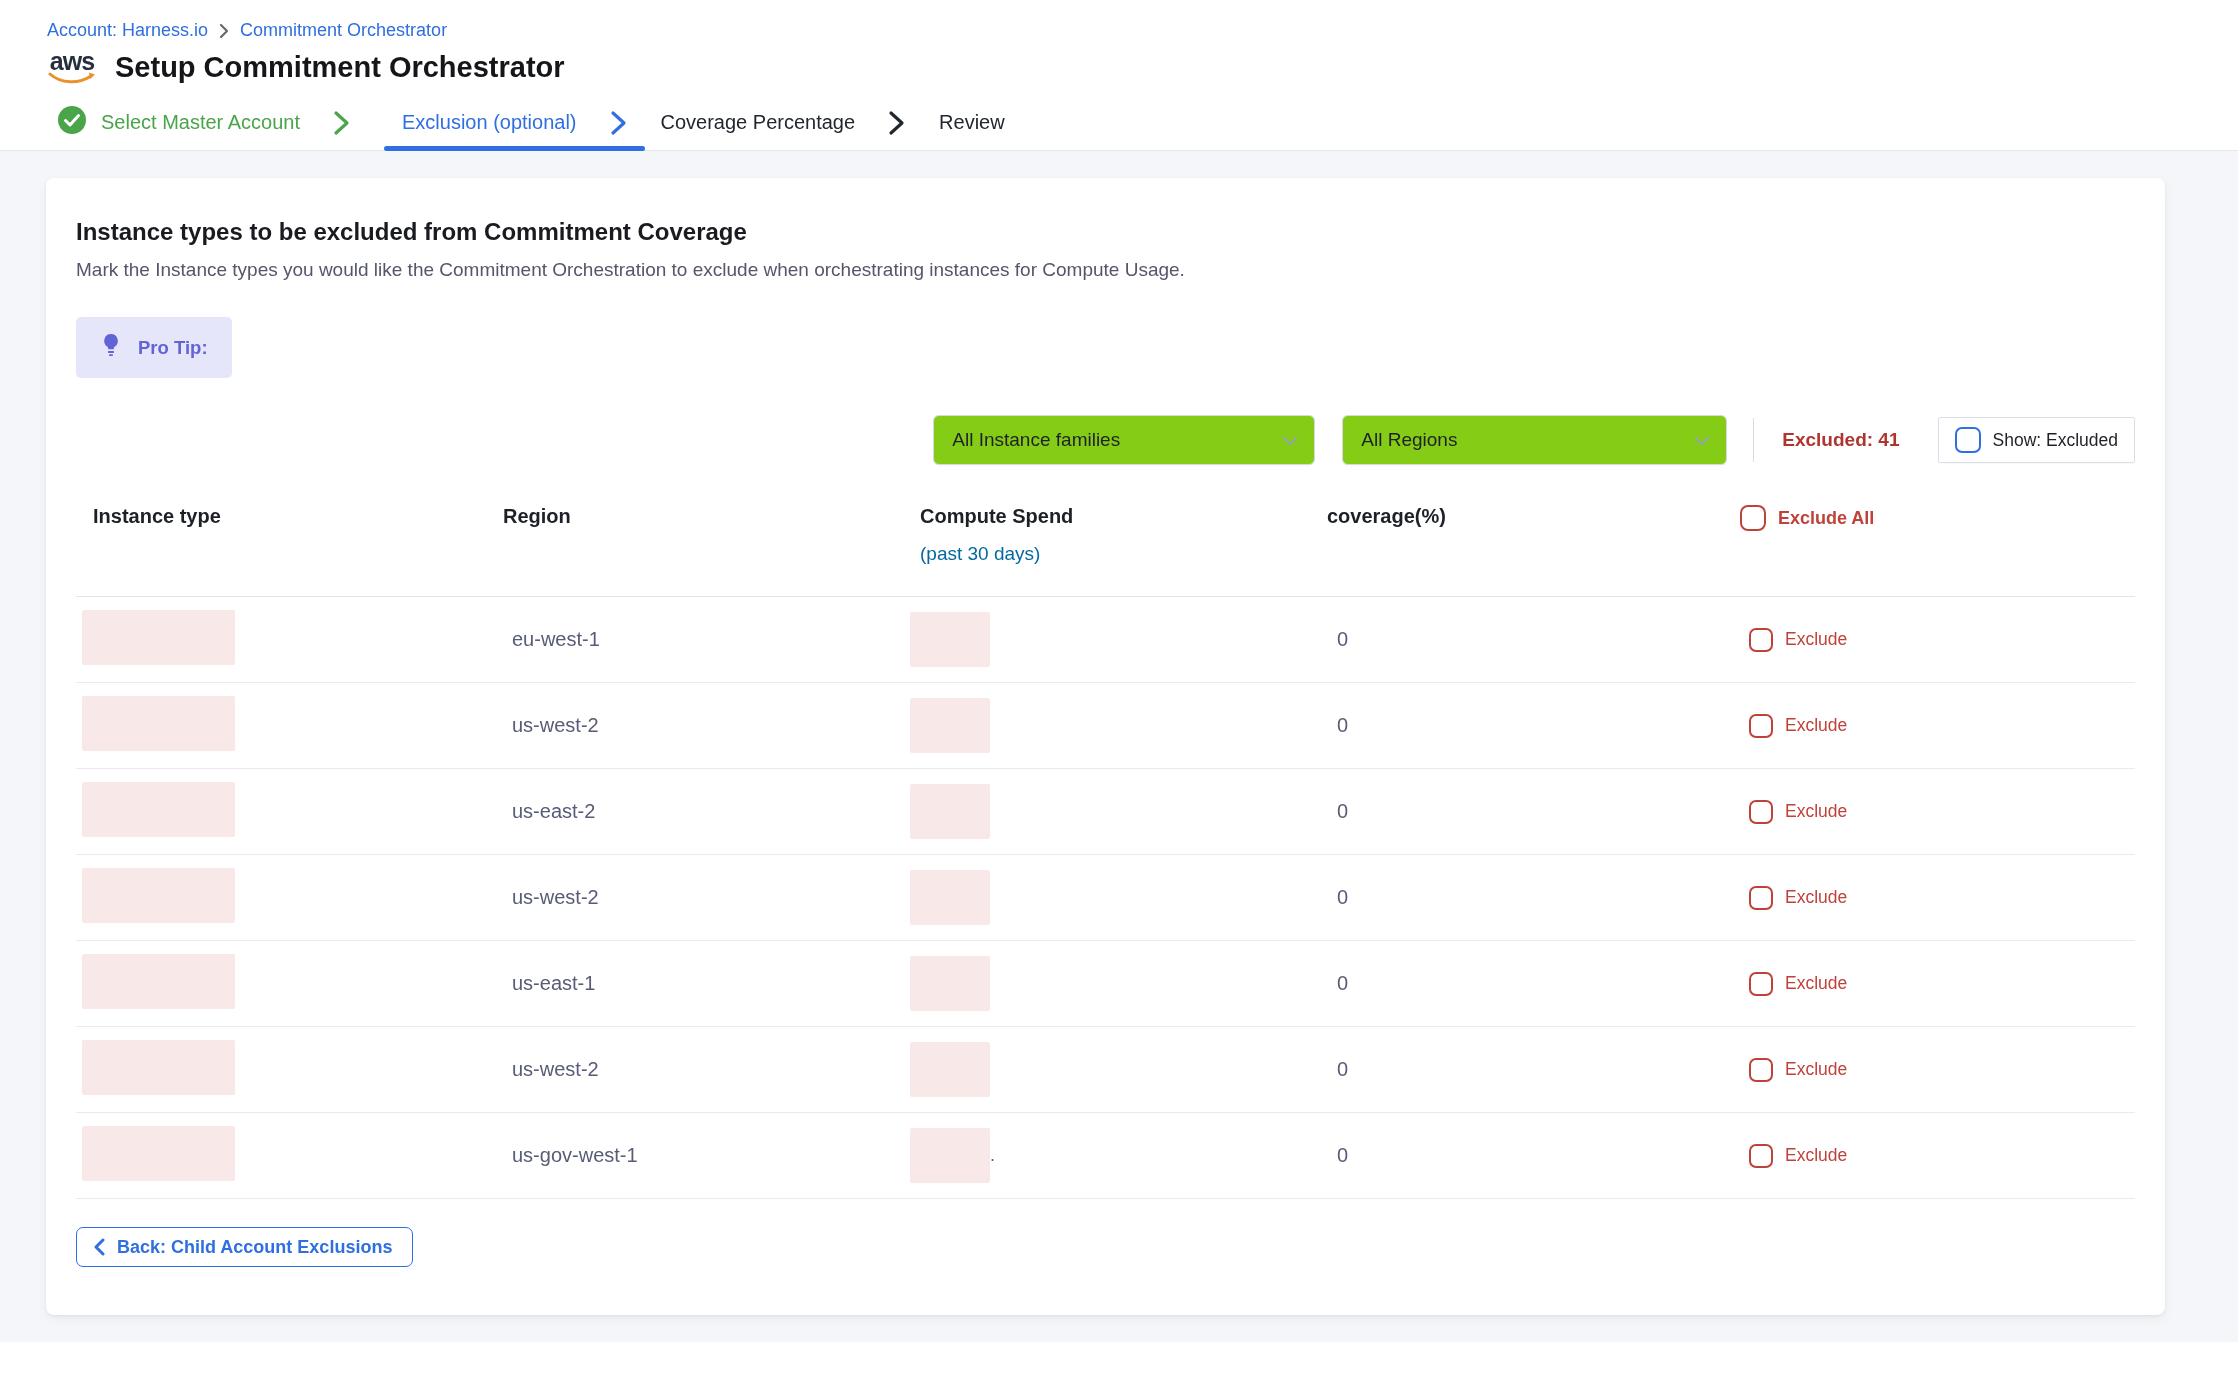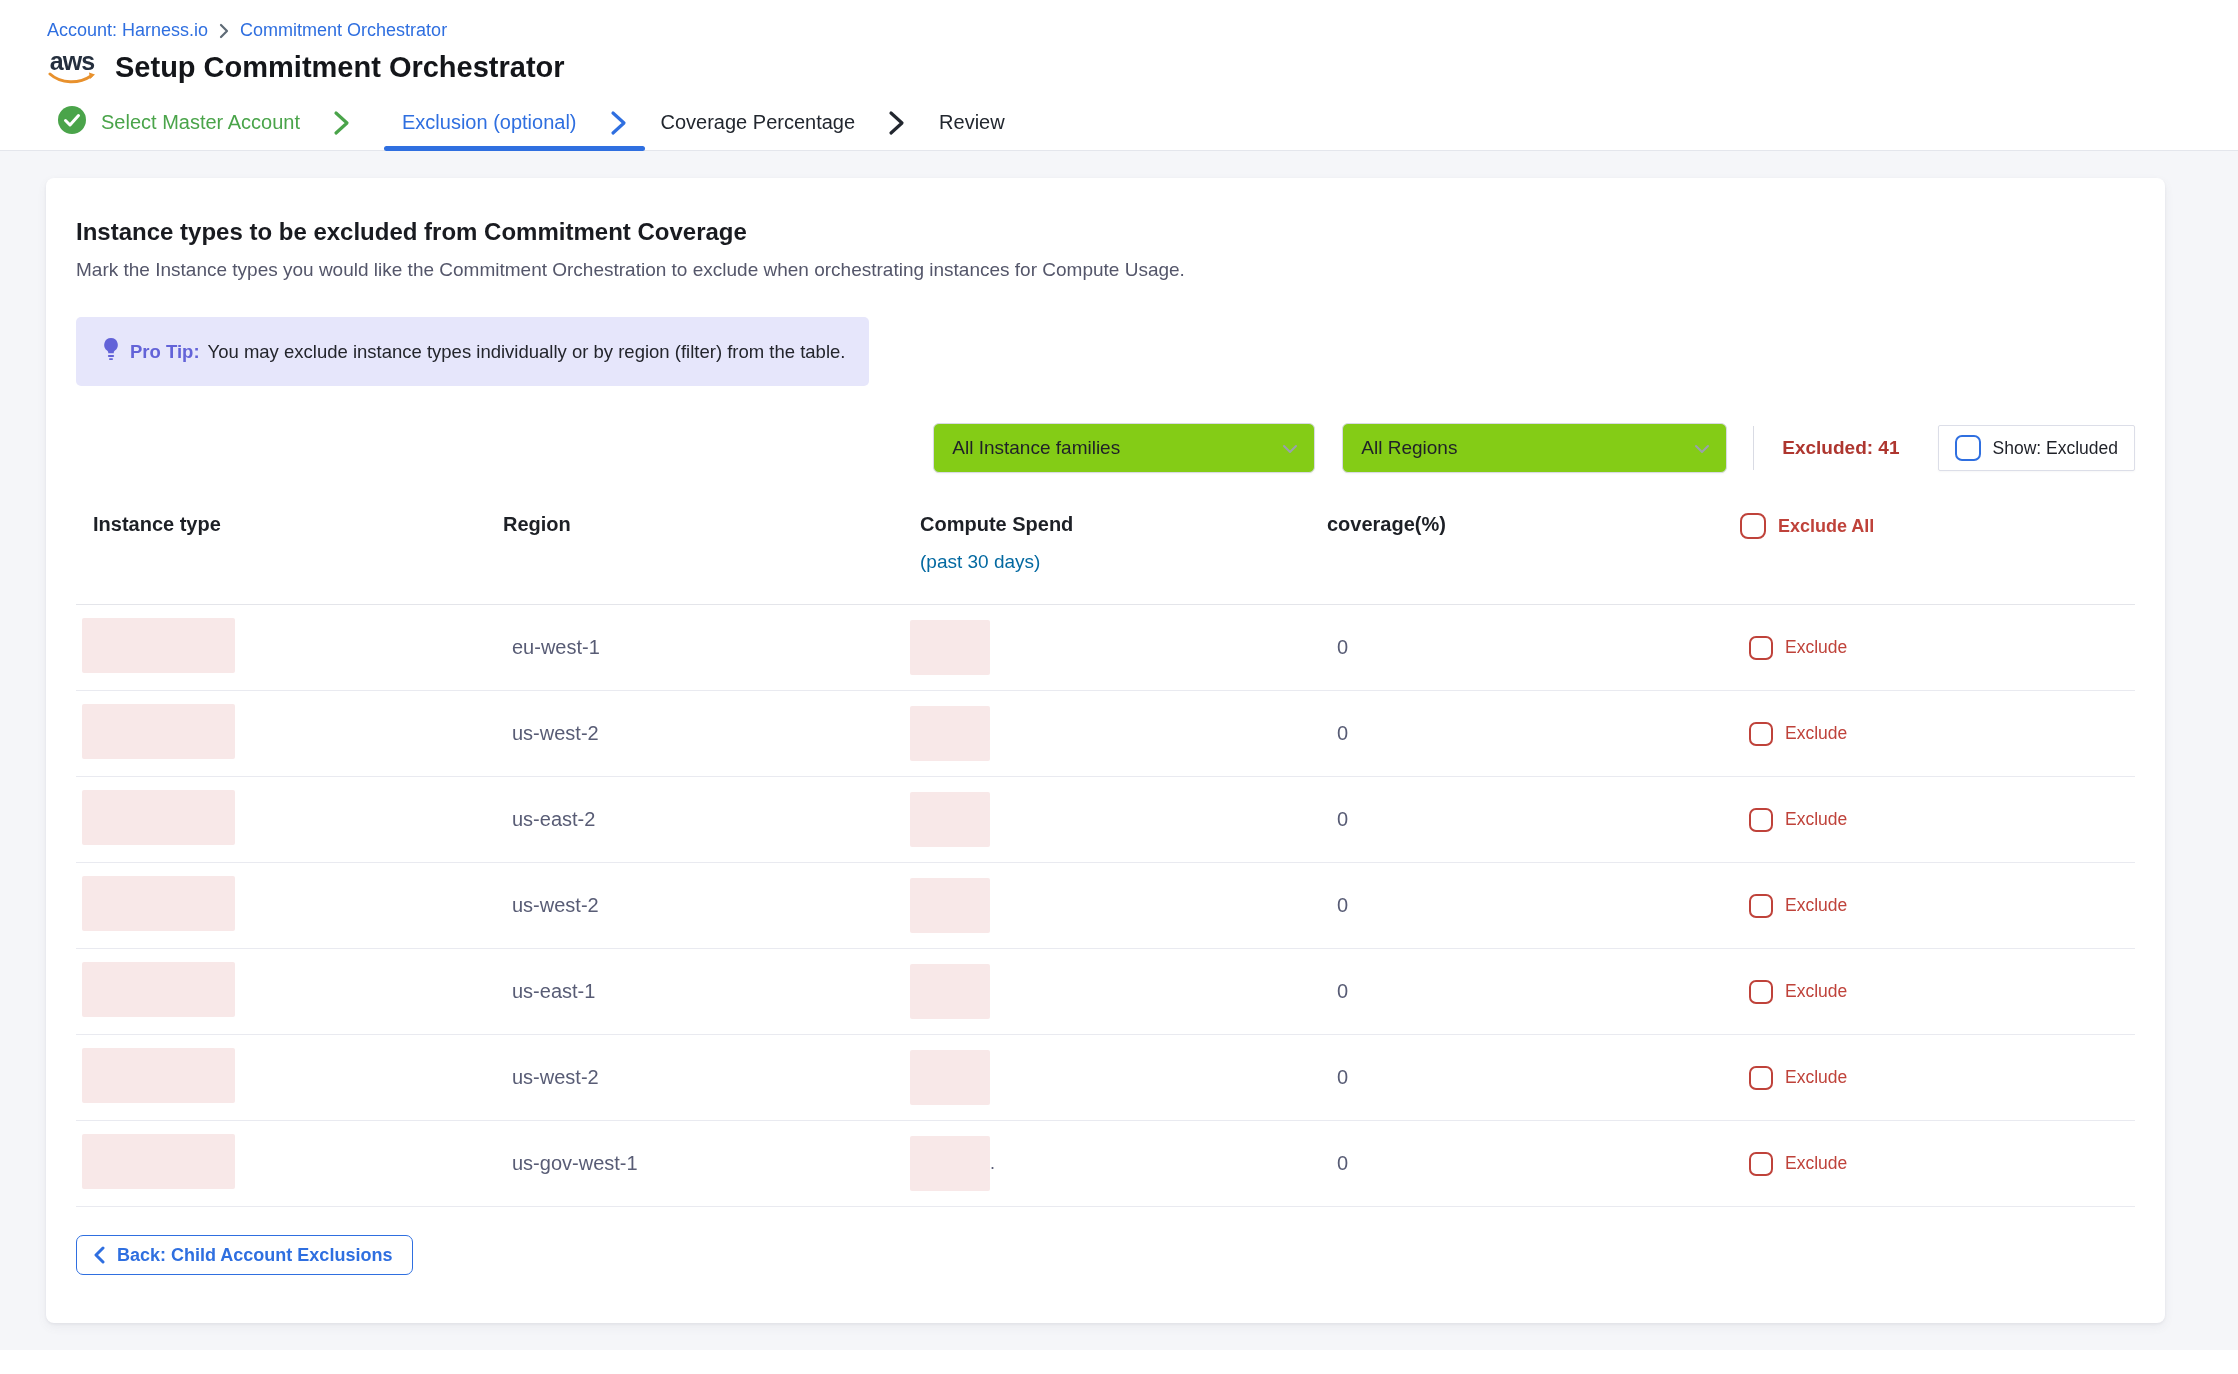--- a/index.html
+++ b/index.html
@@ -34,22 +34,22 @@
     height:5px; border-radius:4px; background:#2f6fe0; }
 
   
   .content-bg { background:#f5f6f9; padding:27px 73px 27px 46px; }
   .card { background:#fff; border-radius:8px; width:2119px; min-height:1122px;
     box-shadow:0 1px 3px rgba(40,41,61,.06), 0 4px 10px rgba(96,97,112,.08);
     padding:40px 30px 48px 30px; }
   .panel-heading { font-size:24px; font-weight:700; color:#191b20; }
   .panel-subheading { margin-top:13px; font-size:19px; color:#54566a; }
 
-  .protip { display:inline-flex; align-items:center; gap:8px; margin-top:36px;
-    background:#e6e6fb; border-radius:5px; padding:0 24px; height:69px; font-size:18.5px; }
+  .protip { display:inline-flex; align-items:center; gap:16px; margin-top:36px;
+    background:#e6e6fb; border-radius:5px; padding:0 24px; height:61px; font-size:18.5px; }
   .protip-label { color:#6363d8; font-weight:700; }
   .protip-text { color:#23252c; }
 
   
   .filter-row { display:flex; align-items:center; margin-top:37px; height:50px; }
   .select { display:flex; align-items:center; justify-content:space-between; width:382px; height:50px;
     border:1px solid #d8dae3; border-radius:6px; background:#84cc16; padding:0 16px 0 18px;
     font-size:19px; color:#1f2128; cursor:pointer; box-shadow:0 1px 2px rgba(40,41,61,.04); }
   .select + .select { margin-left:27px; width:385px; }
   .vdivider { width:1px; height:44px; background:#d9dbe4; margin:0 28px 0 26px; }
@@ -166,21 +166,20 @@
 
     <div class="protip">
       <span>
         <svg width="22" height="26" viewBox="0 0 24 26">
             <path d="M12 1a7.5 7.5 0 0 0-4 13.8c.6.4 1 1.1 1 1.9v.8h6v-.8c0-.8.4-1.5 1-1.9A7.5 7.5 0 0 0 12 1z" fill="#6363d8"></path>
             <rect x="8.6" y="19.6" width="6.8" height="2" rx="1" fill="#6363d8"></rect>
             <rect x="9.8" y="23" width="4.4" height="2" rx="1" fill="#6363d8"></rect>
           </svg>
       </span>
       <span class="protip-label">Pro Tip:</span>
-      <span class="protip-text">You may exclude instance types individually or by region (filter) from the table.</span>
     </div>
 
     <div class="filter-row">
       <div style="margin-left:auto; display:flex; align-items:center;">
         <div class="select">
           <span>All Instance families</span>
           <span>
             <svg width="16" height="10" viewBox="0 0 16 10">
                 <path d="M2 2 L8 8 L14 2" fill="none" stroke="#9aa0ad" stroke-width="2" stroke-linecap="round" stroke-linejoin="round"></path>
               </svg>

